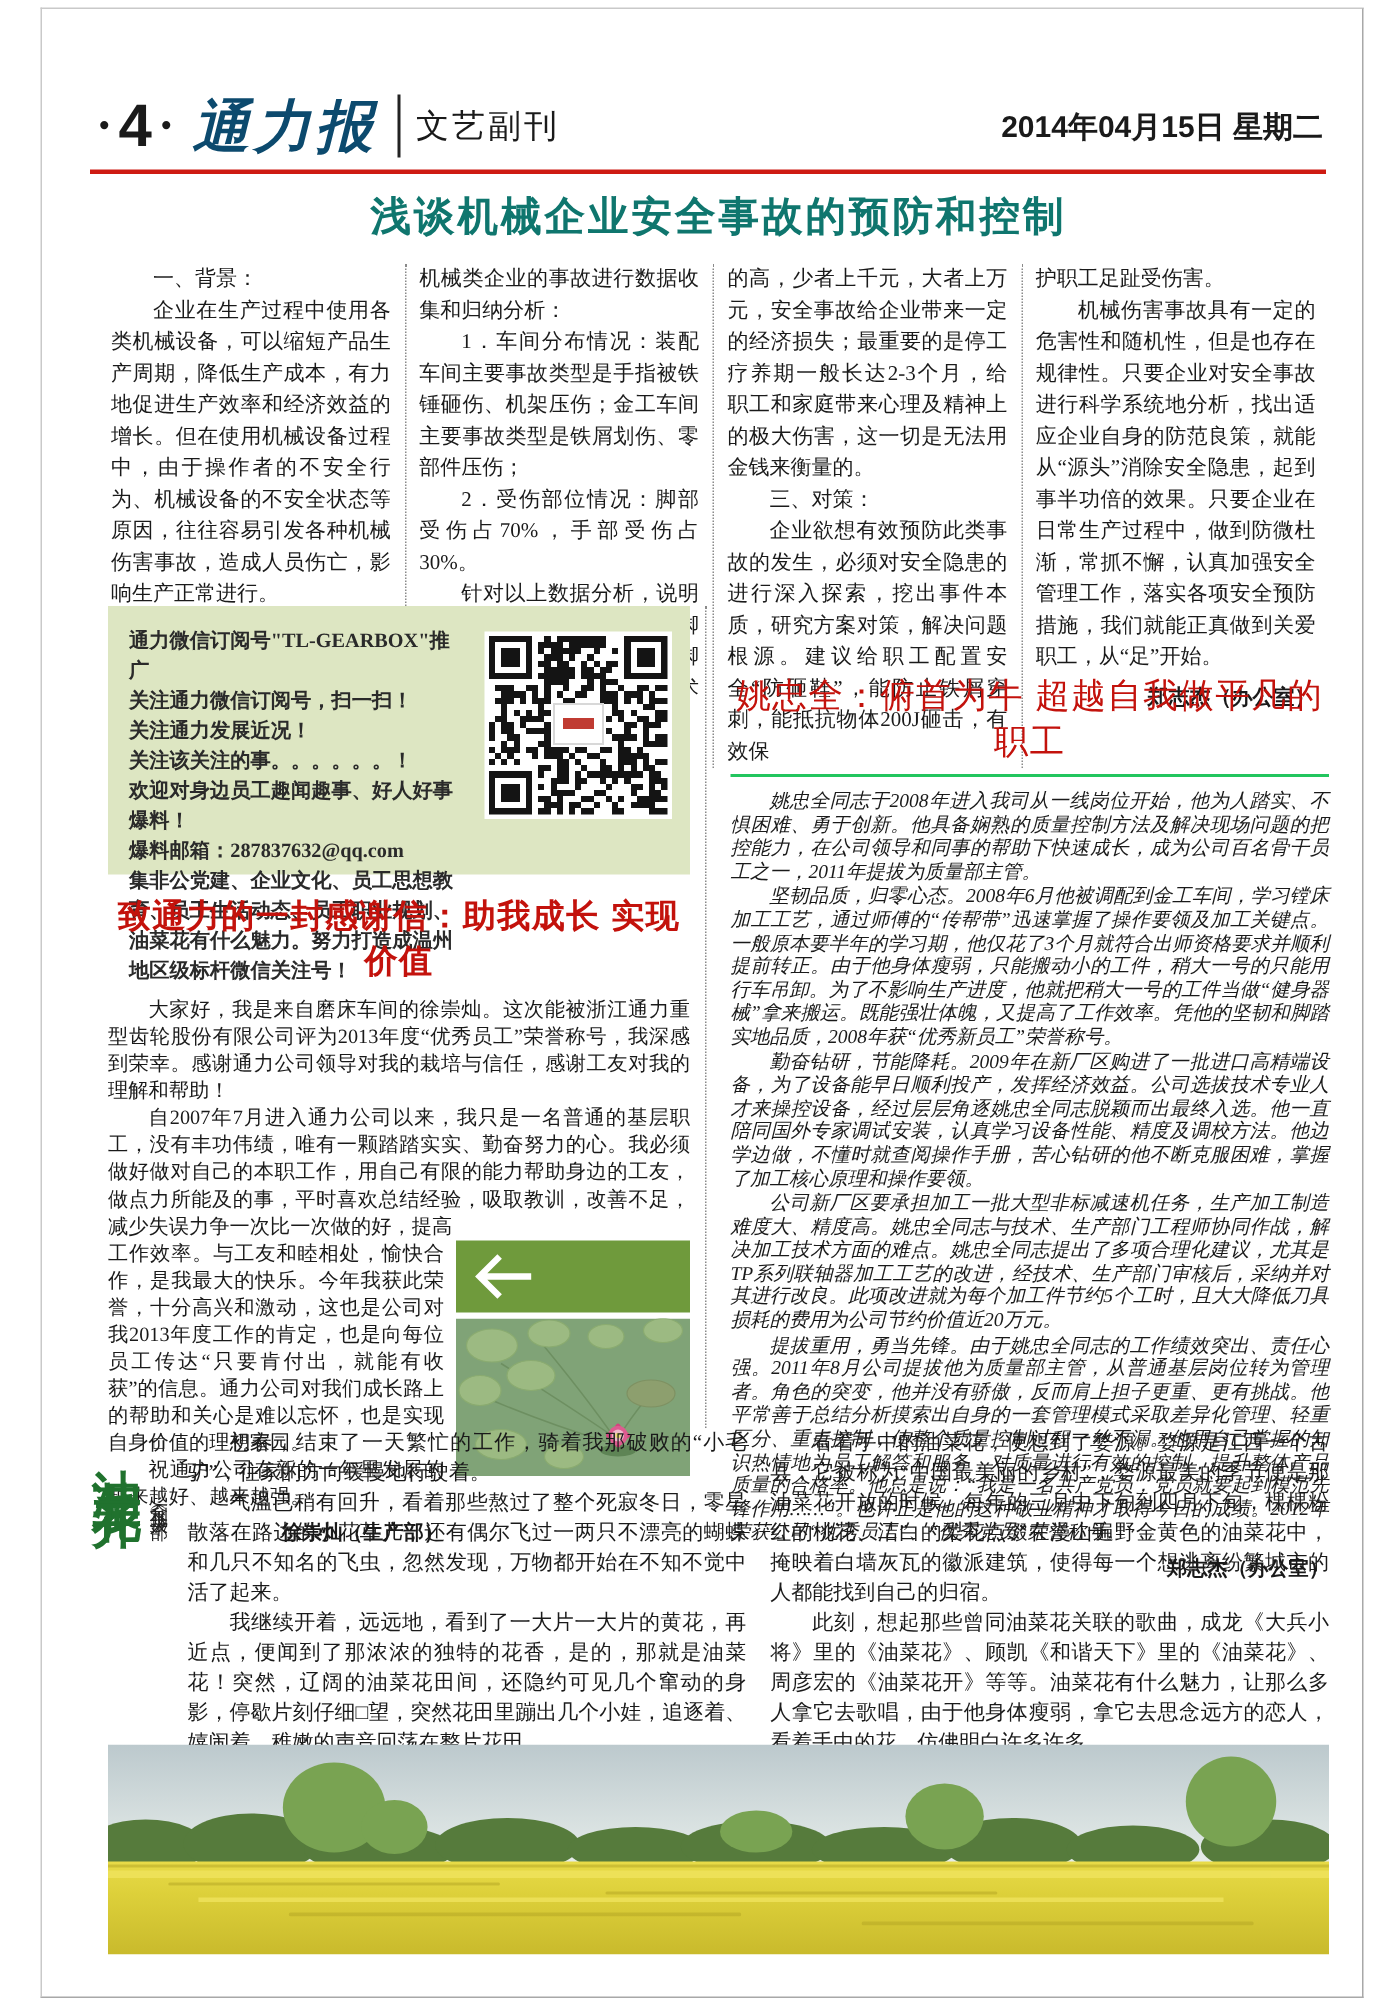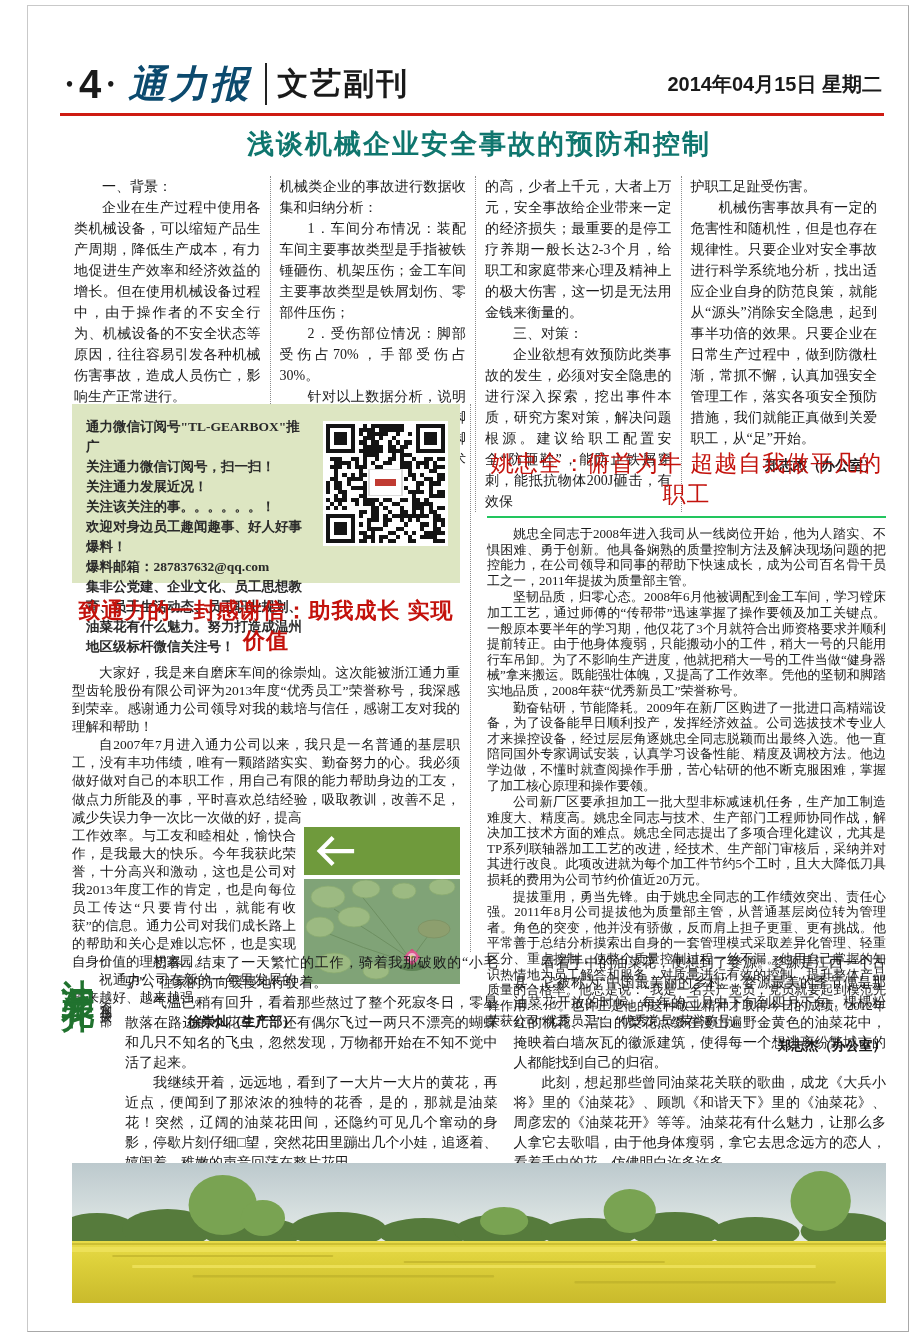--- a/index.html
+++ b/index.html
@@ -7,21 +7,21 @@
   body { width:920px; height:1337px; position:relative; font-family:"Liberation Serif", serif; color:#1a1a1a; }
   .sheet { position:absolute; inset:0; background:#fff; overflow:hidden; }
   .frame { position:absolute; top:5px; left:27px; right:11px; bottom:5px; border:1px solid #c9c9c9; border-right-color:#a8a8a8; border-bottom-color:#a8a8a8; pointer-events:none; }
 
   
   .header { position:absolute; left:62px; right:38px; top:58px; height:52px; display:flex; align-items:center; }
   .pgdot { font-size:20px; font-weight:bold; margin:0 4px; }
   .pgnum { font-size:40px; font-family:"Liberation Sans",sans-serif; font-weight:bold; line-height:1; margin:0 2px; }
   .masthead { font-size:38px; font-weight:900; font-style:italic; color:#0c4a6e; letter-spacing:3px; margin:0 12px 0 10px; font-family:"Liberation Serif",serif; }
   .hdivider { width:2px; height:42px; background:#222; margin:0 10px 0 2px; }
-  .section-name { font-size:31px; font-weight:bold; font-family:"Liberation Sans",sans-serif; letter-spacing:2px; }
+  .section-name { font-size:22px; font-weight:normal; font-family:"Liberation Sans",sans-serif; letter-spacing:2px; }
   .hdate { margin-left:auto; font-size:20px; font-weight:bold; font-family:"Liberation Sans",sans-serif; }
   .redrule { position:absolute; left:60px; right:36px; top:113px; height:3px; background:#ce1b12; }
 
   
   .art1 { position:absolute; left:72px; right:34px; top:126px; }
   .art1-title { text-align:center; color:#0f766e; font-size:27px; font-weight:bold; font-family:"Liberation Sans",sans-serif; letter-spacing:2px; }
   .cols { display:flex; margin-top:14px; }
   .col { flex:1; padding:0 9px; font-size:14px; line-height:1.5; text-align:justify; }
   .col:first-child { padding-left:2px; }
   .col + .col { border-left:1px dotted #8a8a8a; }
@@ -45,21 +45,21 @@
   .letter-row { display:flex; gap:8px; }
   .letter-narrow { flex:1; }
   .media-col { width:156px; flex:none; }
   .arrow-box { height:48px; background:#6f9a3c; display:flex; align-items:center; padding-left:10px; }
   .arrow-box svg { width:42px; height:34px; }
   .lotus { margin-top:4px; width:156px; height:105px; }
   .lotus svg { width:100%; height:100%; display:block; }
 
   
   .yao-title { text-align:center; color:#c3120c; font-size:23px; font-weight:normal; font-family:"Liberation Sans",sans-serif; border-bottom:2px solid #22c55e; padding-bottom:6px; letter-spacing:1px;margin-top:44px; }
-  .yao-body { margin-top:8px; font-size:13px; line-height:1.2; text-align:justify; }
+  .yao-body { margin-top:8px; font-size:13px; line-height:1.2; font-style:italic; text-align:justify; }
   .yao-body p { margin-bottom:1px; }
   .yao-byline { text-align:right; font-weight:bold; font-size:13.5px; margin-top:8px; }
 
   
   .rape { position:absolute; left:60px; right:34px; top:953px; height:205px; display:flex; }
   .vtitle { writing-mode:vertical-rl; text-orientation:upright; font-size:33px; font-weight:bold; color:#20722e; font-family:"Liberation Sans",sans-serif; letter-spacing:8px; flex:none; line-height:1.05; }
   .vauthor { writing-mode:vertical-rl; text-orientation:upright; font-size:12px; color:#222; flex:none; margin:2px 6px 0 4px; letter-spacing:2px; line-height:1.2; }
   .vauthor .amark { margin-bottom:6px; }
   .rcols { flex:1; display:flex; margin-left:6px;justify-content:flex-end; }
   .rcol { flex:1; font-size:14px; line-height:1.43; text-align:justify; }

